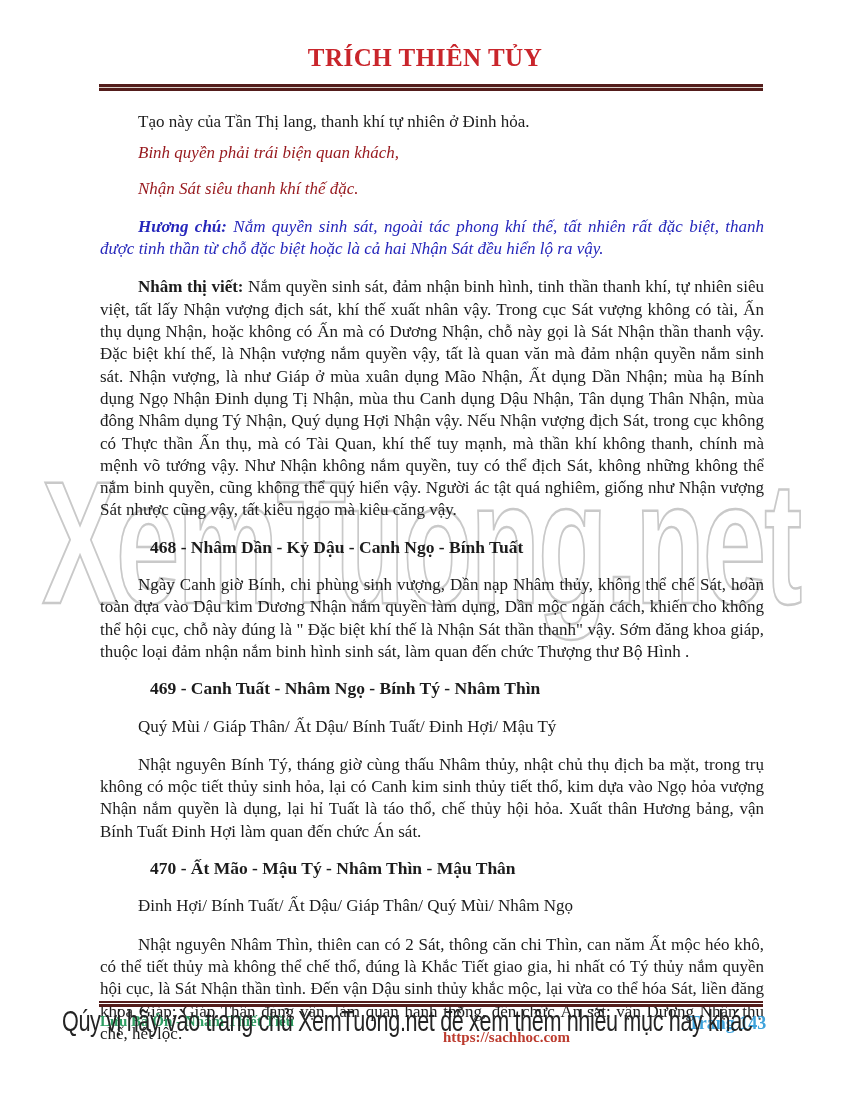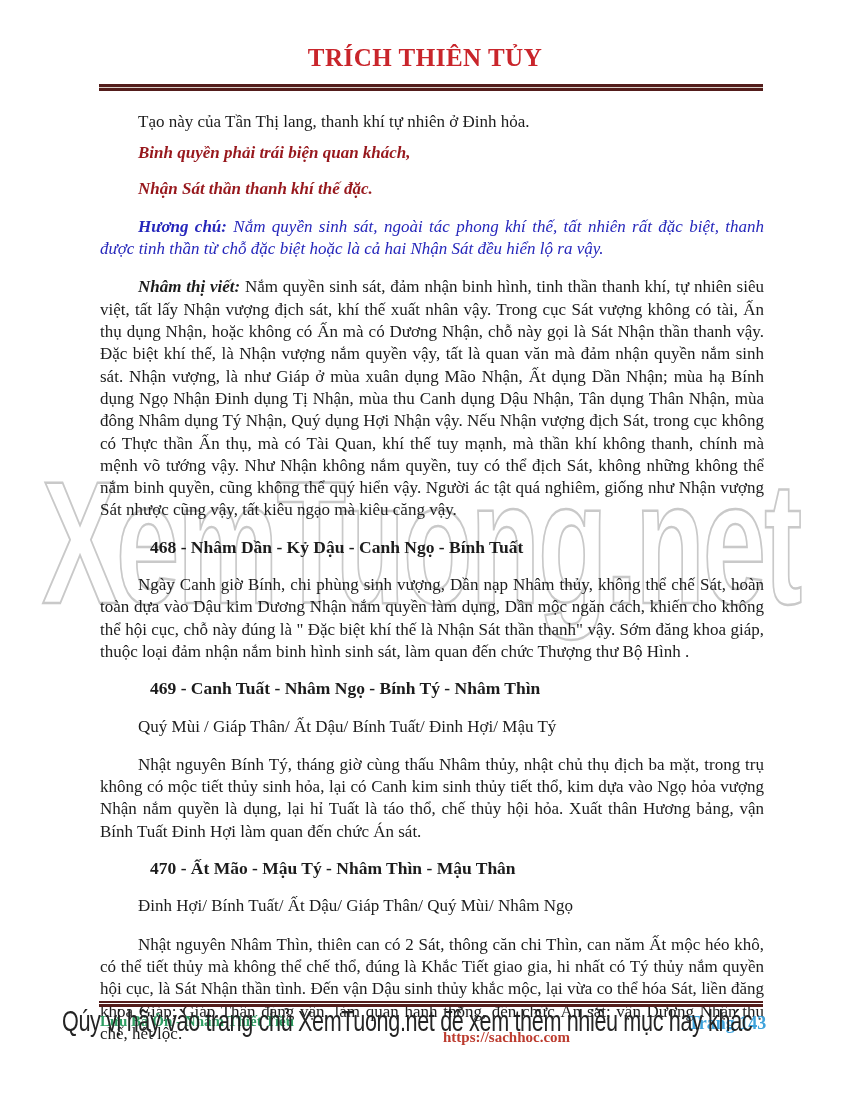--- a/index.html
+++ b/index.html
@@ -36,26 +36,26 @@
   }
   
   .content{
     position:absolute;top:95px;left:100px;width:664px;z-index:1;
     font-size:17px;line-height:22.3px;color:var(--text_black,#1c1c1c);
   }
   .content p{margin:16px 0 9px;}
   .indent{text-indent:38px;}
   .just{text-align:justify;text-align-last:left;}
   .verse{
-    text-indent:38px;font-weight:bold;font-style:italic;
+    text-indent:38px;font-weight:normal;font-style:italic;
     color:var(--verse_red,#97181d);margin:0 0 13px !important;
   }
   .note{font-style:italic;color:var(--note_blue,#2526bb);}
   .note-label{font-weight:bold;}
-  .nham-label{font-weight:bold;font-style:italic;}
+  .nham-label{font-weight:bold;}
   .sec-head{
     font-size:17.5px;font-weight:bold;margin:14px 12px 10px;
     text-indent:38px;color:var(--text_black,#1c1c1c);
   }
   .pillars{text-indent:38px;margin:0 0 9px;}
   
   .footer-credit{
     position:absolute;top:1013px;left:100px;z-index:1;font-size:15px;
     font-weight:bold;color:var(--footer_green,#2f9e63);
     font-family:"Liberation Serif",serif;white-space:nowrap;
@@ -83,21 +83,21 @@
   <div class="doc-title">TRÍCH THIÊN TỦY</div>
   <div class="rule rule-top"></div>
 
   <div class="watermark">XemTuong.net</div>
 
   <div class="content">
 
     <p class="indent">Tạo này của Tần Thị lang, thanh khí tự nhiên ở Đinh hỏa.</p>
 
     <p class="verse">Binh quyền phải trái biện quan khách,</p>
-    <p class="verse">Nhận Sát thần thanh khí thế đặc.</p>
+    <p class="verse">Nhận Sát siêu thanh khí thế đặc.</p>
 
     <p class="note indent just"><span class="note-label">Hương chú:</span><span> Nắm quyền sinh sát, ngoài tác phong khí thế, tất nhiên rất đặc biệt, thanh được tinh thần từ chỗ đặc biệt hoặc là cả hai Nhận Sát đều hiển lộ ra vậy.</span></p>
 
     <p class="indent just"><span class="nham-label">Nhâm thị viết:</span><span> Nắm quyền sinh sát, đảm nhận binh hình, tinh thần thanh khí, tự nhiên siêu việt, tất lấy Nhận vượng địch sát, khí thế xuất nhân vậy. Trong cục Sát vượng không có tài, Ấn thụ dụng Nhận, hoặc không có Ấn mà có Dương Nhận, chỗ này gọi là Sát Nhận thần thanh vậy. Đặc biệt khí thế, là Nhận vượng nắm quyền vậy, tất là quan văn mà đảm nhận quyền nắm sinh sát. Nhận vượng, là như Giáp ở mùa xuân dụng Mão Nhận, Ất dụng Dần Nhận; mùa hạ Bính dụng Ngọ Nhận Đinh dụng Tị Nhận, mùa thu Canh dụng Dậu Nhận, Tân dụng Thân Nhận, mùa đông Nhâm dụng Tý Nhận, Quý dụng Hợi Nhận vậy. Nếu Nhận vượng địch Sát, trong cục không có Thực thần Ấn thụ, mà có Tài Quan, khí thế tuy mạnh, mà thần khí không thanh, chính mà mệnh võ tướng vậy. Như Nhận không nắm quyền, tuy có thể địch Sát, không những không thể nắm binh quyền, cũng không thể quý hiển vậy. Người ác tật quá nghiêm, giống như Nhận vượng Sát nhược cũng vậy, tất kiêu ngạo mà kiêu căng vậy.</span></p>
 
     <h3 class="sec-head">468 - Nhâm Dần - Kỷ Dậu - Canh Ngọ - Bính Tuất</h3>
     <p class="indent just">Ngày Canh giờ Bính, chi phùng sinh vượng, Dần nạp Nhâm thủy, không thể chế Sát, hoàn toàn dựa vào Dậu kim Dương Nhận nắm quyền làm dụng, Dần mộc ngăn cách, khiến cho không thể hội cục, chỗ này đúng là " Đặc biệt khí thế là Nhận Sát thần thanh" vậy. Sớm đăng khoa giáp, thuộc loại đảm nhận nắm binh hình sinh sát, làm quan đến chức Thượng thư Bộ Hình .</p>
 
     <h3 class="sec-head">469 - Canh Tuất - Nhâm Ngọ - Bính Tý - Nhâm Thìn</h3>
     <p class="pillars">Quý Mùi / Giáp Thân/ Ất Dậu/ Bính Tuất/ Đinh Hợi/ Mậu Tý</p>

